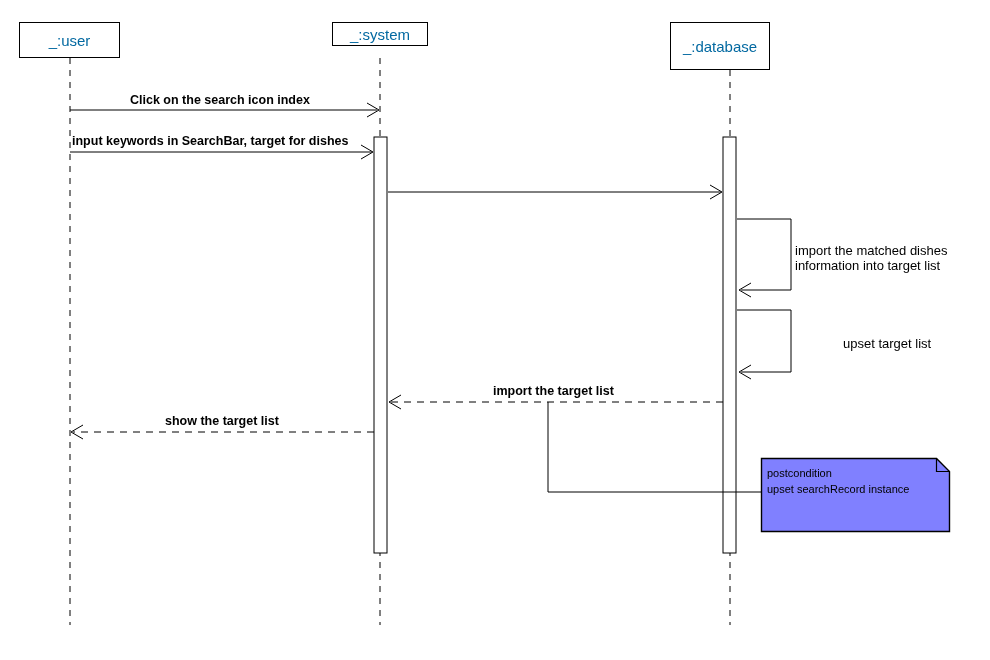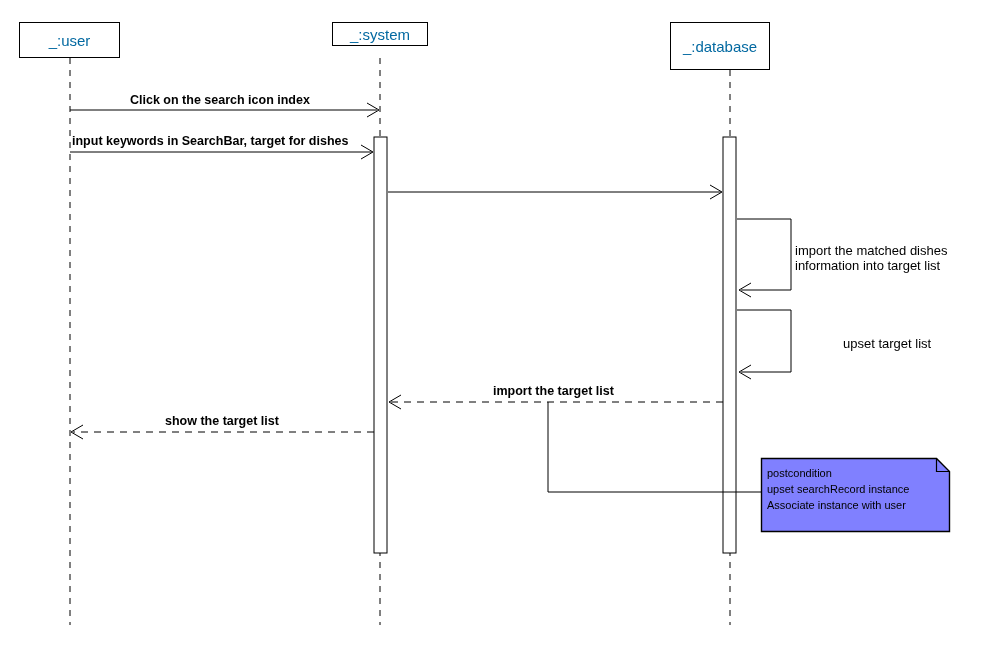--- a/index.html
+++ b/index.html
@@ -151,16 +151,15 @@
     <div>information into target list</div>
   </div>
 
   <div class="self-label" style="left:795px; top:336px;margin-left:48px;">
     <div>upset target list</div>
   </div>
 
   <div class="note-box" style="left:761px; top:458px; width:188px; height:74px;">
     <div class="note-text-line">postcondition</div>
     <div class="note-text-line">upset searchRecord instance</div>
-    <div class="note-text-line">Associate instance with user</div>
   </div>
 
 </div>
 
 </body></html>

